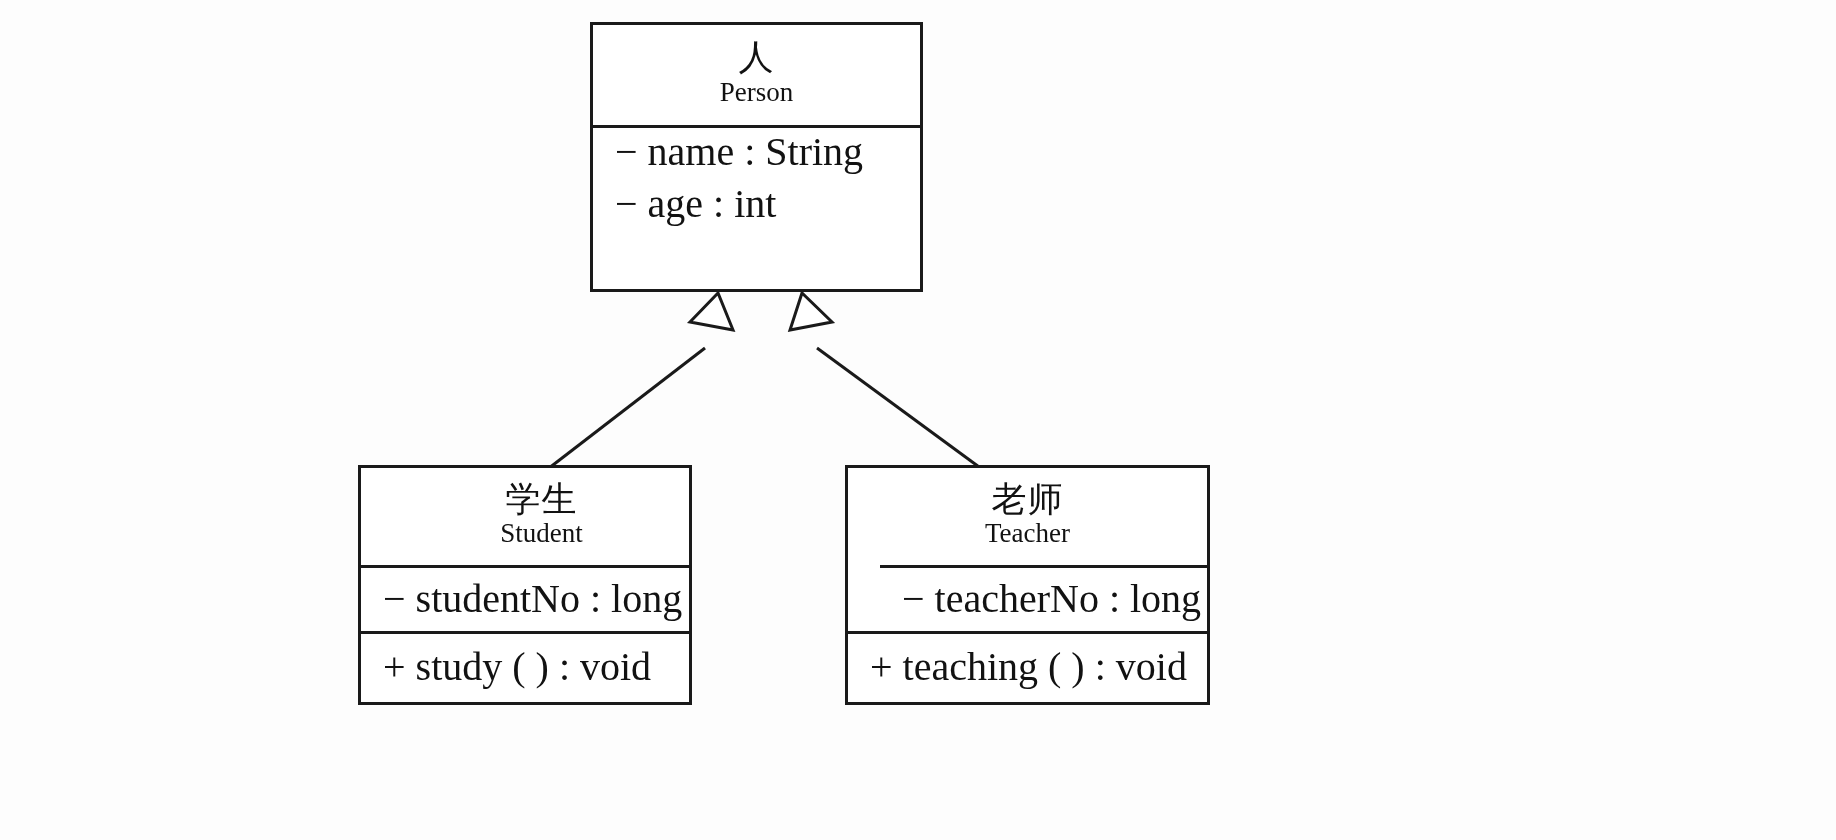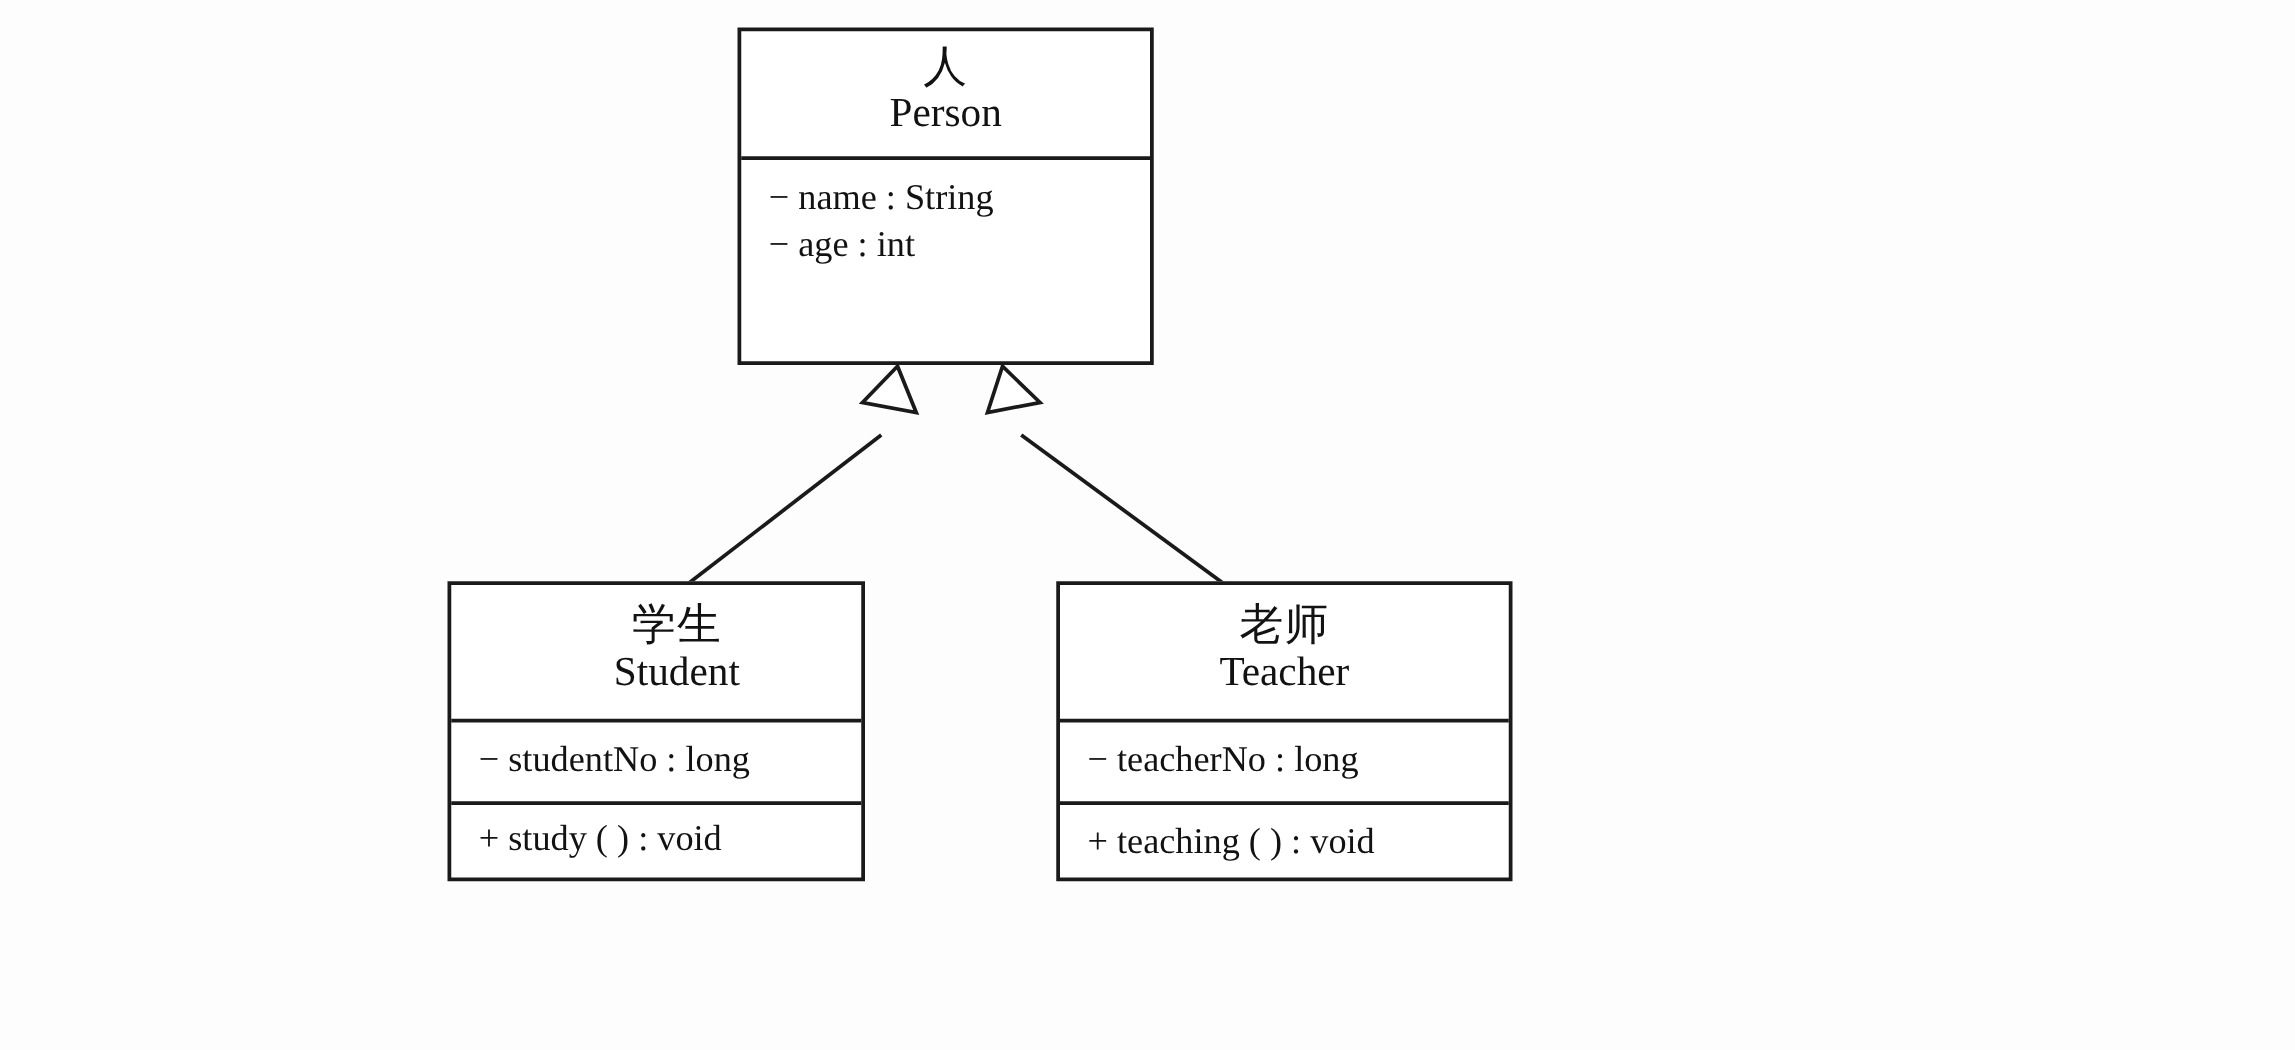--- a/index.html
+++ b/index.html
@@ -42,33 +42,33 @@
     padding: 6px 0 10px 0;
   }
   .title-cjk {
     font-size: 35px;
     line-height: 1.12;
     letter-spacing: 1px;
     font-family: "DejaVu Sans", "Liberation Sans", sans-serif;
     font-weight: 400;
   }
   .title-latin {
-    font-size: 33px;
+    font-size: 27px;
     line-height: 1.15;
     margin-top: -1px;
   }
   
   .members-comp {
     display: flex;
     flex-direction: column;
     justify-content: center;
     padding: 7px 0 9px 22px;
   }
   .member-row {
-    font-size: 29px;
+    font-size: 40px;
     line-height: 1.30;
     white-space: pre;
   }
   
   .edges {
     position: absolute;
     left: 0;
     top: 0;
     width: 1836px;
     height: 840px;
@@ -122,21 +122,21 @@
     <div class="compartment members-comp" style="flex:1 1 auto;">
       <div class="member-row">+ study ( ) : void</div>
     </div>
   </div>
 
   <div class="uml-class" style="left:845px; top:465px; width:365px; height:240px;">
     <div class="compartment title-comp" style="height:107px;">
       <span class="title-cjk">老师</span>
       <span class="title-latin">Teacher</span>
     </div>
-    <div class="compartment members-comp" style="height:66px;">
+    <div class="compartment members-comp" style="height:66px;margin-left:32px;">
       <div class="member-row">− teacherNo : long</div>
     </div>
     <div class="compartment members-comp" style="flex:1 1 auto;justify-content:flex-end;">
       <div class="member-row">+ teaching ( ) : void</div>
     </div>
   </div>
 
 </div>
 
 </body></html>

